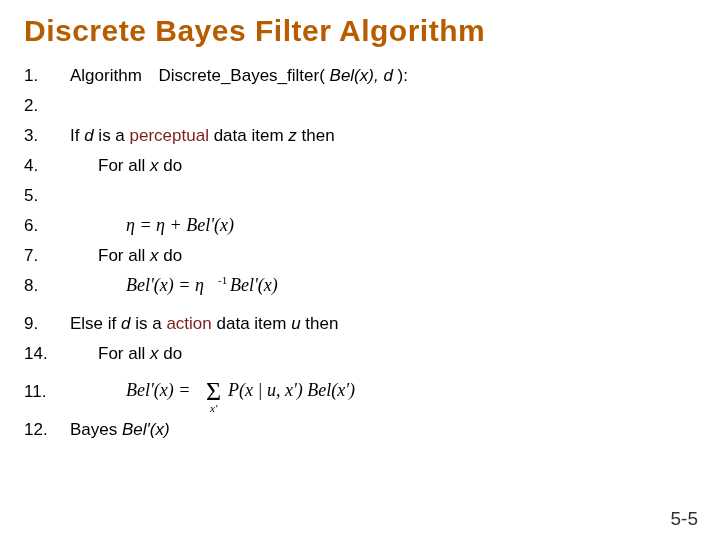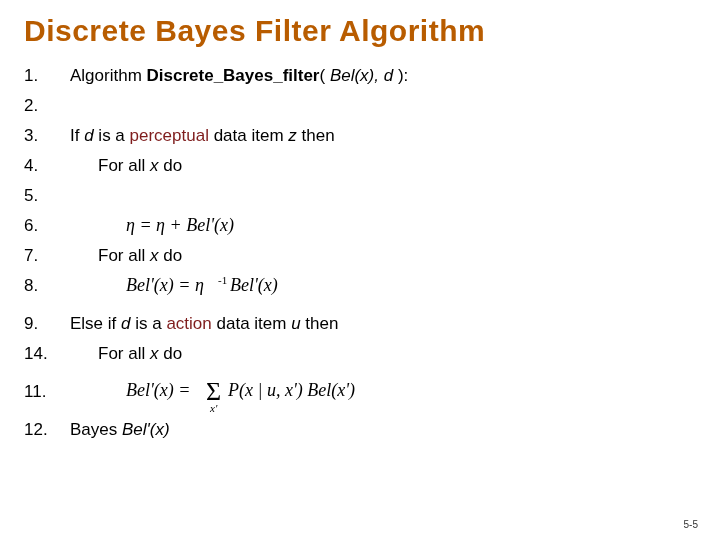--- a/index.html
+++ b/index.html
@@ -39,30 +39,30 @@
     color: #000;
     font-size: 17px;
   }
   .content {
     flex: 1;
   }
   .i1 { padding-left: 0; }
   .i2 { padding-left: 28px; }
   .i3 { padding-left: 56px; }
   .kw { color: #7f1d1d; }
-  .bold { font-weight: bold; }
+  .bold { font-weight: normal; margin-left: 12px; }
   .ital { font-style: italic; }
   .eq {
     vertical-align: middle;
   }
   .footer {
     position: absolute;
     right: 22px;
     bottom: 10px;
-    font-size: 10px;
+    font-size: 19px;
     color: #333;
   }
   .spacer { height: 8px; }
 </style>
 </head>
 <body>
 
 <div class="slide">
   <h1 class="title">Discrete Bayes Filter Algorithm</h1>
 

